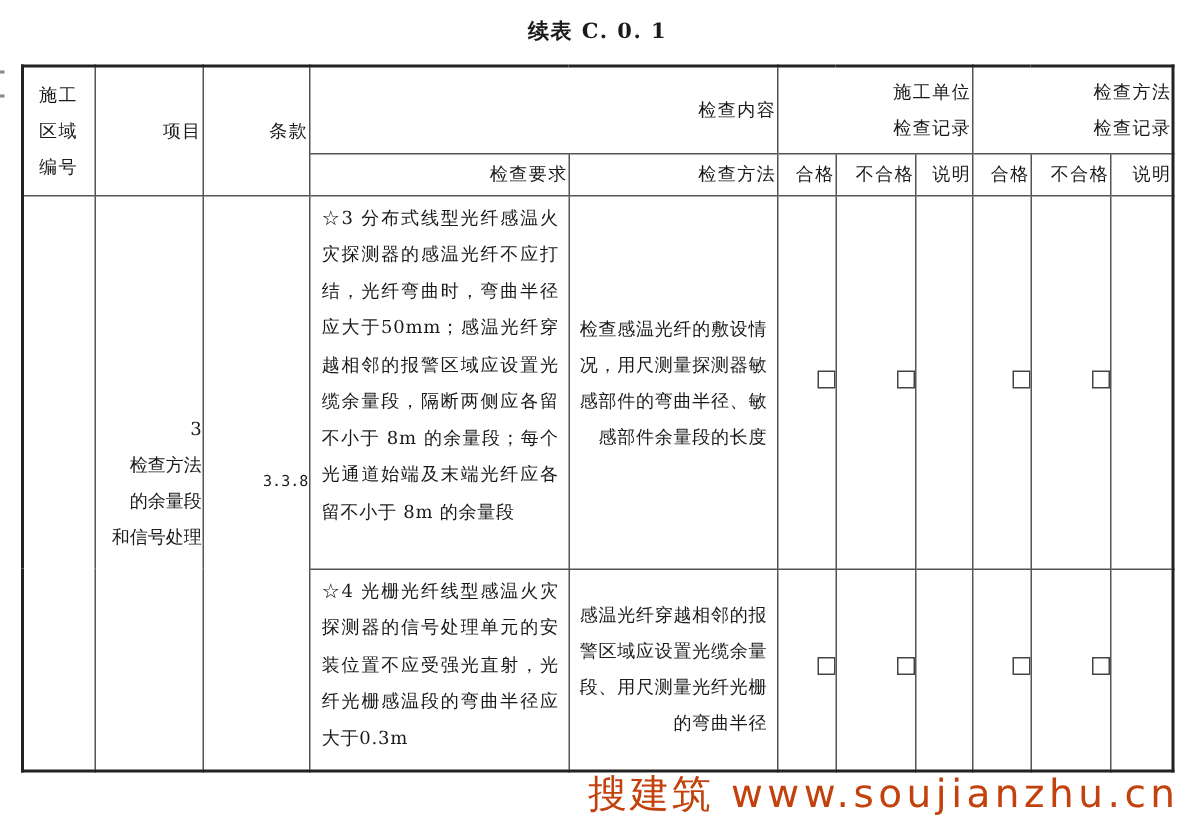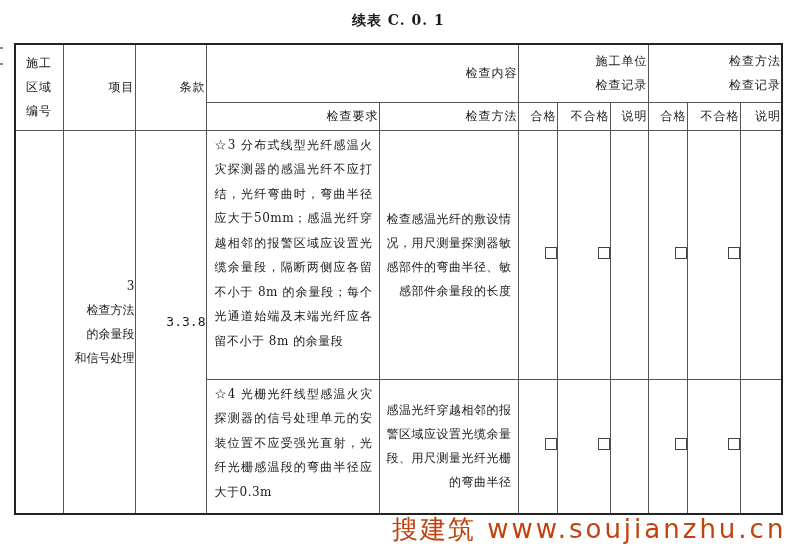--- a/index.html
+++ b/index.html
@@ -14,21 +14,21 @@
                     line-height: 24px; }
     table.form { border: 2px solid #222; }
     .hdr { font-size: 12px; letter-spacing: 1px; }
     .req { text-align: justify !important; text-align-last: left; padding: 2px 6px 2px 8px !important;
            vertical-align: top !important; font-size: 12px; line-height: 24.5px !important;
            letter-spacing: 0.5px; }
     .meth { text-align: left; padding: 0 6px 0 6px !important; font-size: 12px;
             line-height: 24px !important; letter-spacing: 0.5px; }
     .cb { display: inline-block; width: 10px; height: 10px; border: 1px solid #444; background: #fff; }
     .item { line-height: 24px; font-size: 12px; }
-    .code { font-family: "DejaVu Sans Mono", monospace; font-size: 13px; }
+    .code { font-family: "DejaVu Sans Mono", monospace; font-size: 10px; }
     .watermark { position: absolute; left: 392px; top: 512px; font-size: 26px; color: #c2410c;
                  font-family: "DejaVu Sans", sans-serif; letter-spacing: 3px; white-space: nowrap; }
     .watermark .cn { font-family: "DejaVu Sans", sans-serif; letter-spacing: 2px; }
   </style>
 </head>
 <body>
 
 <div class="edge-mark" style="top:47px"></div>
 <div class="edge-mark" style="top:63px"></div>
 

